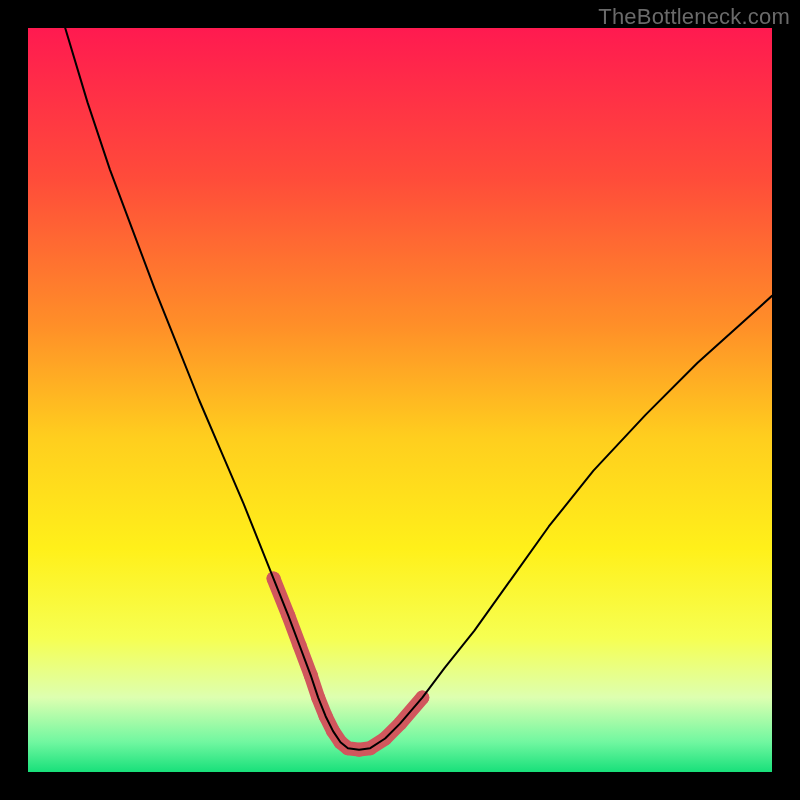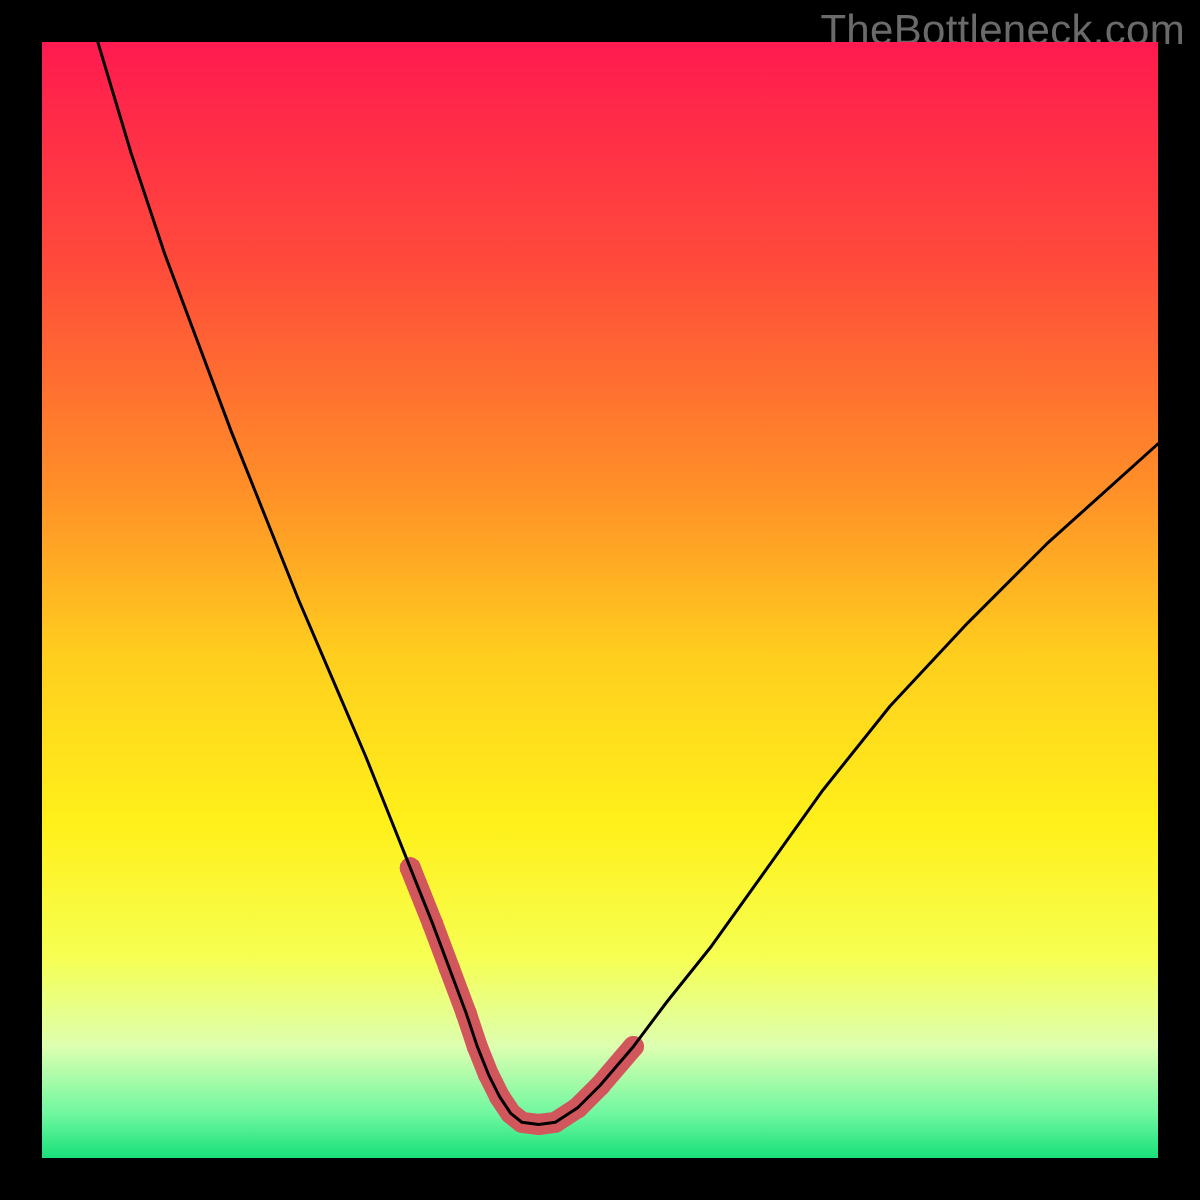--- a/index.html
+++ b/index.html
@@ -25,21 +25,21 @@
     left: 28px;
     width: 744px;
     height: 744px;
     overflow: hidden;
   }
   .watermark {
     position: absolute;
     top: 4px;
     right: 10px;
     color: #6a6a6a;
-    font-size: 28px;
+    font-size: 22px;
     font-weight: 500;
     letter-spacing: 0.2px;
   }
   svg {
     display: block;
   }
 </style>
 </head>
 <body>
 

